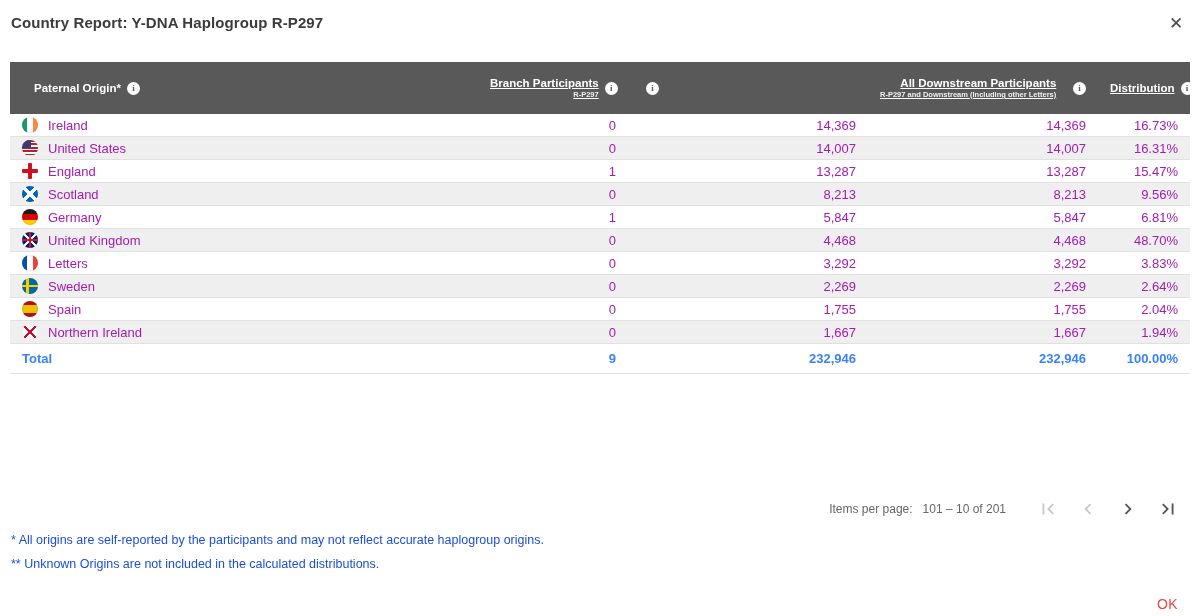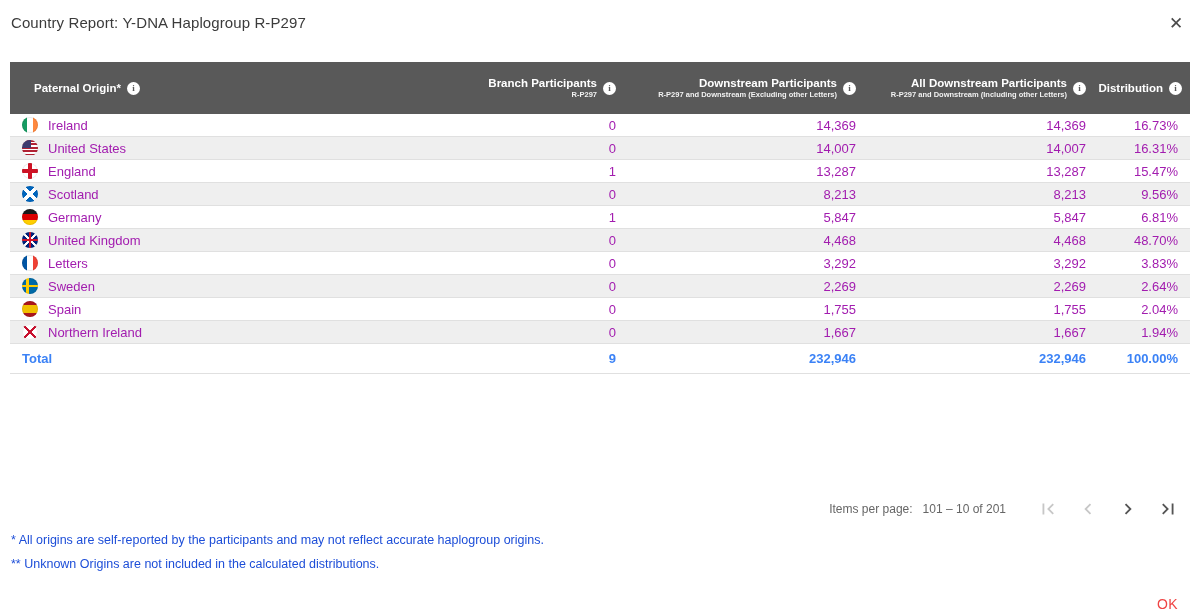--- a/index.html
+++ b/index.html
@@ -6,33 +6,33 @@
   html,body { background:#fff; }
   body {
     width:1200px; height:616px; position:relative; overflow:hidden;
     font-family:"Liberation Sans", sans-serif; color:#3d3d3d;
   }
   .dialog { position:absolute; inset:0; }
 
   
   .dialog-title {
     position:absolute; left:11px; top:14px;
-    font-size:15px; font-weight:400; color:#3b3b3b; letter-spacing:.1px;
+    font-size:15px; font-weight:700; color:#3b3b3b; letter-spacing:.1px;
   }
   .close-btn {
     position:absolute; right:12px; top:12px; width:24px; height:24px;
     background:none; border:none; cursor:pointer;
     font-size:17px; line-height:24px; color:#4a4a4a; text-align:center; padding:0;
   }
 
   
   .table { position:absolute; left:10px; top:62px; width:1180px; }
   .thead { display:flex; background:#595959; color:#fff; height:52px; align-items:center; }
   .hcell { display:flex; align-items:center; height:100%; padding:0 12px; }
-  .hcell.right { justify-content:flex-end; text-align:right; }
+  .hcell.right { justify-content:space-between; text-align:right;text-decoration:underline; }
   .hcell .htext { display:flex; flex-direction:column; justify-content:center; }
   .hlabel { font-size:11.5px; font-weight:bold; line-height:13px; white-space:nowrap; }
   .hsub { font-size:7.5px; font-weight:bold; color:rgba(255,255,255,.92); line-height:9px; white-space:nowrap; }
   .info-dot {
     display:inline-flex; align-items:center; justify-content:center;
     width:13px; height:13px; border-radius:50%; background:#fff; color:#595959;
     font-size:9px; font-weight:bold; font-family:"Liberation Serif", serif;
     margin-left:6px; flex:0 0 auto; cursor:pointer;
   }
   .col-origin   { flex:1 1 auto; padding-left:24px; }
@@ -122,24 +122,20 @@
           <span class="info-dot">i</span>
         </div>
         <div class="hcell col-branch right">
           <div class="htext">
             <div class="hlabel">Branch Participants</div>
             <div class="hsub">R-P297</div>
           </div>
           <span class="info-dot">i</span>
         </div>
         <div class="hcell col-down right">
-          <div class="htext">
-            <div class="hlabel">Downstream Participants</div>
-            <div class="hsub">R-P297 and Downstream (Excluding other Letters)</div>
-          </div>
           <span class="info-dot">i</span>
         </div>
         <div class="hcell col-alldown right">
           <div class="htext">
             <div class="hlabel">All Downstream Participants</div>
             <div class="hsub">R-P297 and Downstream (Including other Letters)</div>
           </div>
           <span class="info-dot">i</span>
         </div>
         <div class="hcell col-dist right">

